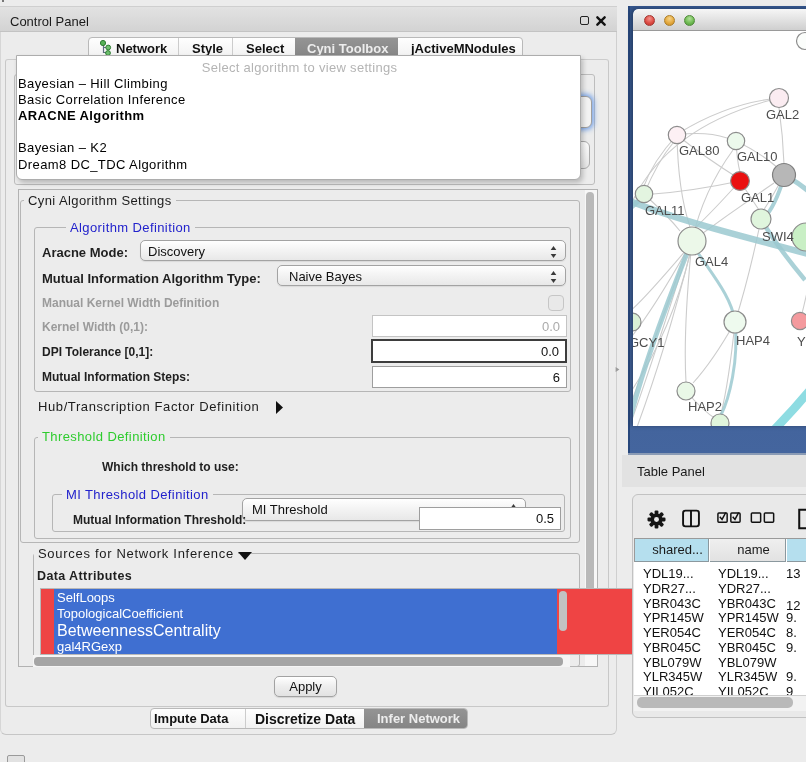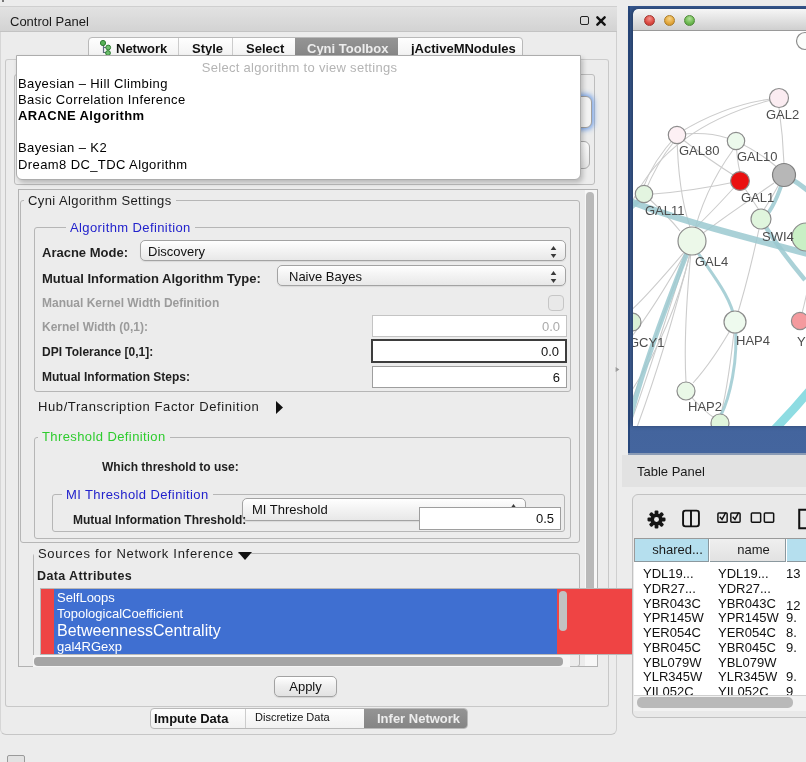--- a/index.html
+++ b/index.html
@@ -139,21 +139,21 @@
 
 <div class="abs" style="left:274px;top:676px;width:63px;height:21px;border:1px solid #a2a2a2;border-radius:5px;
   background:linear-gradient(#ffffff,#ededed 50%,#e2e2e2);box-shadow:0 1px 1px rgba(0,0,0,0.1);
   font-size:13px;color:#111;text-align:center;padding-top:2px;">Apply</div>
 
 <div class="abs" id="bottabs" style="left:150px;top:708px;width:318px;height:21px;
   border:1px solid #b9b9b9;border-radius:4px;background:linear-gradient(#fefefe,#f1f1f1);overflow:hidden;">
   <div class="abs" style="left:94px;top:0;width:1px;height:21px;background:#cccccc;"></div>
   <div class="abs" style="left:213px;top:0;width:105px;height:21px;background:linear-gradient(#949494,#838383);"></div>
   <div class="abs" style="left:3px;top:2px;font-size:13px;font-weight:bold;color:#111;">Impute Data</div>
-  <div class="abs" style="left:104px;top:2px;font-size:11px;font-weight:normal;color:#111;">Discretize Data</div>
+  <div class="abs" style="left:104px;top:2px;font-size:14px;font-weight:bold;color:#111;">Discretize Data</div>
   <div class="abs" style="left:226px;top:2px;font-size:13px;font-weight:bold;color:#ededed;">Infer Network</div>
 </div>
 
 <div class="abs" style="left:7px;top:755px;width:18px;height:12px;border:1px solid #9a9a9a;border-radius:2px;background:#e2e2e2;"></div>
 
 <svg class="abs" style="left:615px;top:366px;" width="5" height="7" viewBox="0 0 8 10">
     <path d="M1 1 L7 5 L1 9 Z" fill="#9a9a9a"></path>
   </svg>
 
 <div class="abs" style="left:16px;top:55px;width:565px;height:125px;background:#fff;border:1px solid #adadad;

